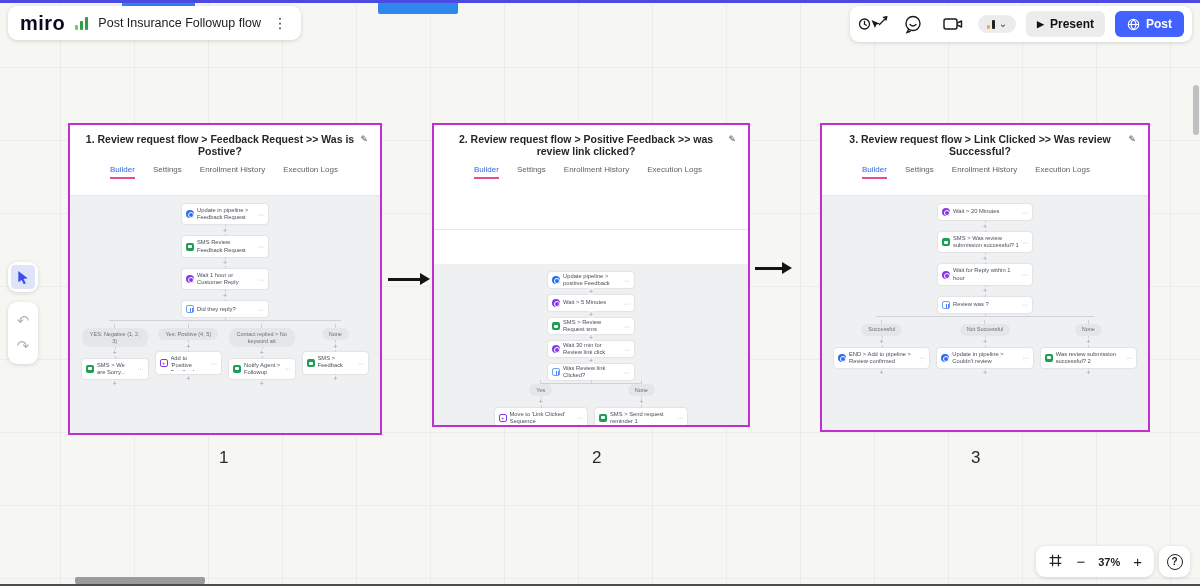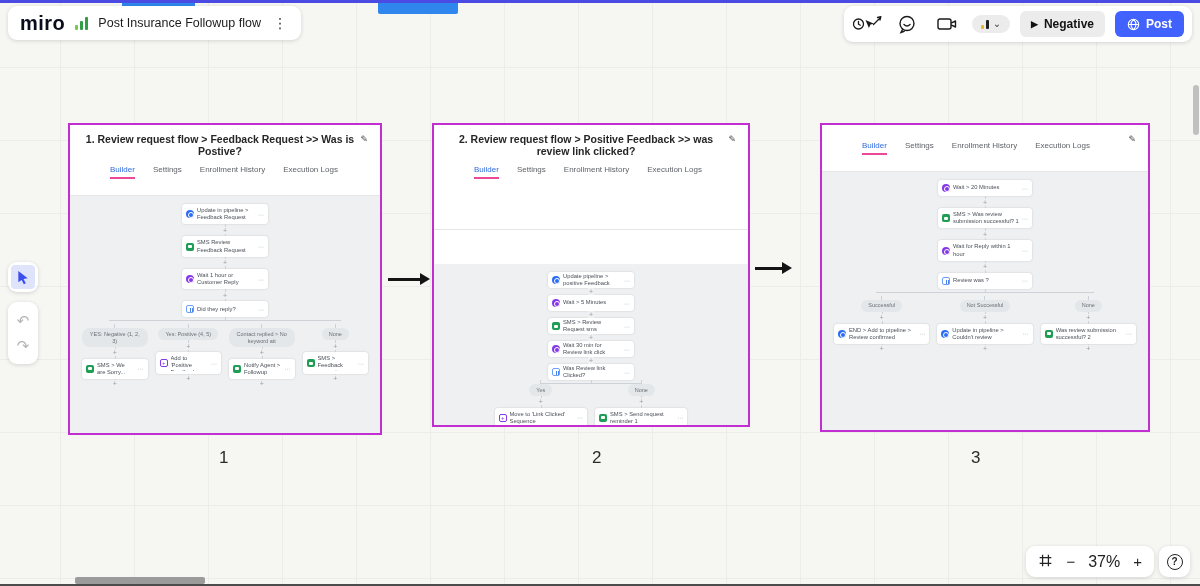--- a/index.html
+++ b/index.html
@@ -97,21 +97,21 @@
   .arrow .shaft { height:3px; background:#141414; }
   .arrow .head { width:0; height:0; border-top:6px solid transparent; border-bottom:6px solid transparent; border-left:10px solid #141414; }
   .a1 { left:388px; top:273px; } .a1 .shaft { width:32px; }
   .a2 { left:755px; top:262px; } .a2 .shaft { width:27px; }
   .fnum { position:absolute; font-size:17px; color:#2b2b2b; z-index:5; }
   .n1 { left:219px; top:448px; } .n2 { left:592px; top:448px; } .n3 { left:971px; top:448px; }
 
   
   .zoombar { position:absolute; right:46px; bottom:9px; height:31px; display:flex; align-items:center; gap:13px; padding:0 12px; z-index:40; }
   .zb-btn { font-size:15px; color:#222; cursor:pointer; line-height:1; }
-  .zoom-level { font-size:16px; font-weight:400; color:#222; }
+  .zoom-level { font-size:11px; font-weight:700; color:#222; }
   .helpbtn { position:absolute; right:10px; bottom:9px; width:31px; height:31px; display:flex; align-items:center; justify-content:center; z-index:40; cursor:pointer; }
   .helpbtn .q { width:16px; height:16px; border:1.5px solid #222; border-radius:50%; font-size:10px; font-weight:700; color:#222; display:flex; align-items:center; justify-content:center; }
 
   
   .hscroll-line { position:absolute; left:0; bottom:0; width:1200px; height:2px; background:#4c4c4c; z-index:50; }
   .hscroll-thumb { position:absolute; left:75px; bottom:2px; width:130px; height:7px; background:#9b9b9b; border-radius:2px; z-index:50; cursor:grab; }
   .vscroll-thumb { position:absolute; right:1px; top:85px; width:6px; height:50px; background:#c0c0c0; border-radius:3px; z-index:50; cursor:grab; }
 </style>
 </head>
 <body>
@@ -156,21 +156,21 @@
     </span>
     <span class="pill-meter">
       <span class="meterbars">
           <i></i>
           <i></i>
         </span>
       <span class="chev">⌄</span>
     </span>
     <button class="btn-present">
       <span class="play">▶</span>
-      <span>Negative</span>
+      <span>Present</span>
     </button>
     <button class="btn-share">
       <svg width="13" height="13" viewBox="0 0 14 14" fill="none" stroke="#fff" stroke-width="1.2">
         <circle cx="7" cy="7" r="5.6"></circle>
           <path d="M1.4 7h11.2M7 1.4c-3.6 3.4-3.6 7.8 0 11.2M7 1.4c3.6 3.4 3.6 7.8 0 11.2"></path>
       </svg>
       <span>Post</span>
     </button>
   </div>
 
@@ -375,20 +375,21 @@
           <div class="conn short">
               <span class="plus">+</span>
             </div>
         </div>
       </div>
     </div>
   </div>
 
   <div class="frame f3">
     <div class="fhead">
+      <div class="ftitle">3. Review request flow &gt; Link Clicked &gt;&gt; Was review Successful?</div>
       <span class="pencil">✎</span>
       <div class="ftabs">
         <span class="ftab active">Builder</span>
         <span class="ftab">Settings</span>
         <span class="ftab">Enrollment History</span>
         <span class="ftab">Execution Logs</span>
       </div>
     </div>
     <div class="fdiv"></div>
     <div class="fcanvas">

